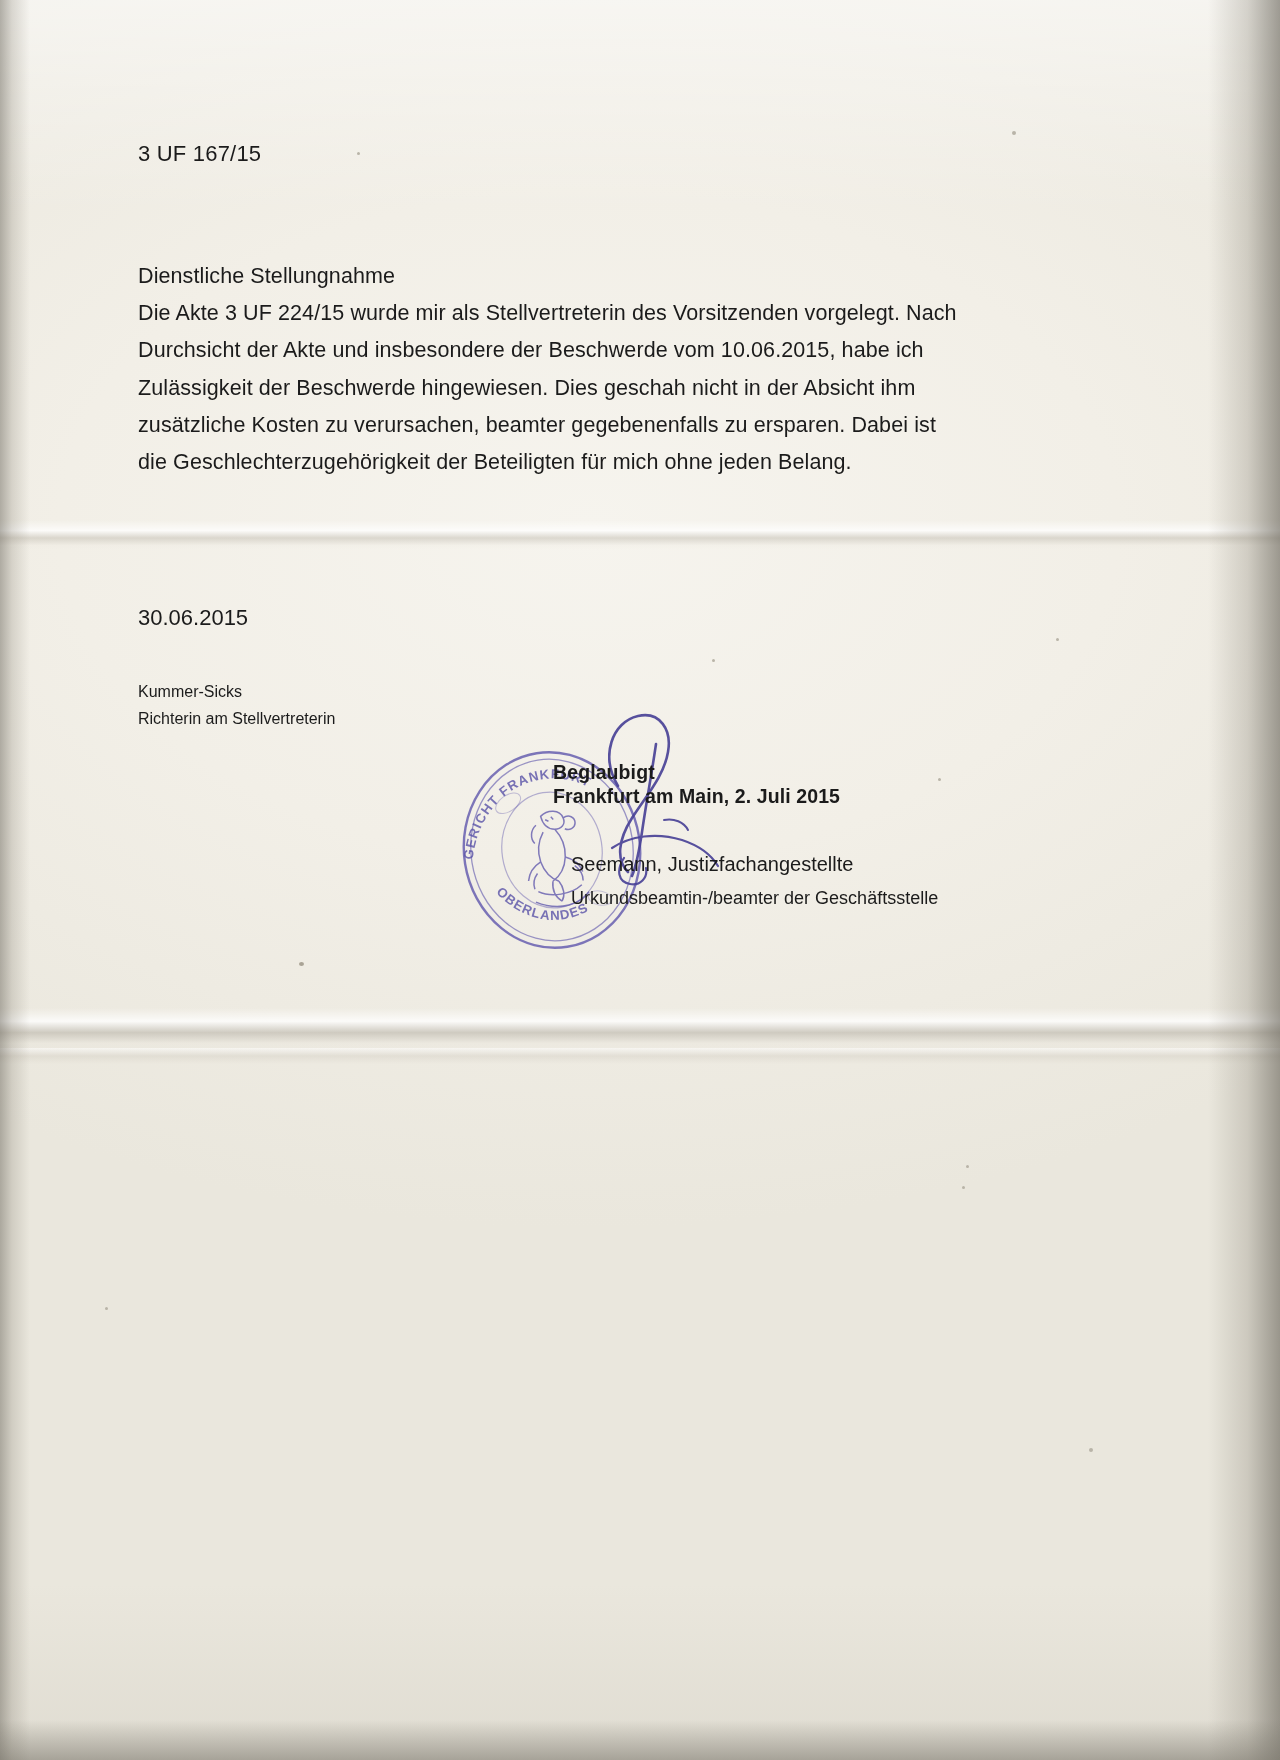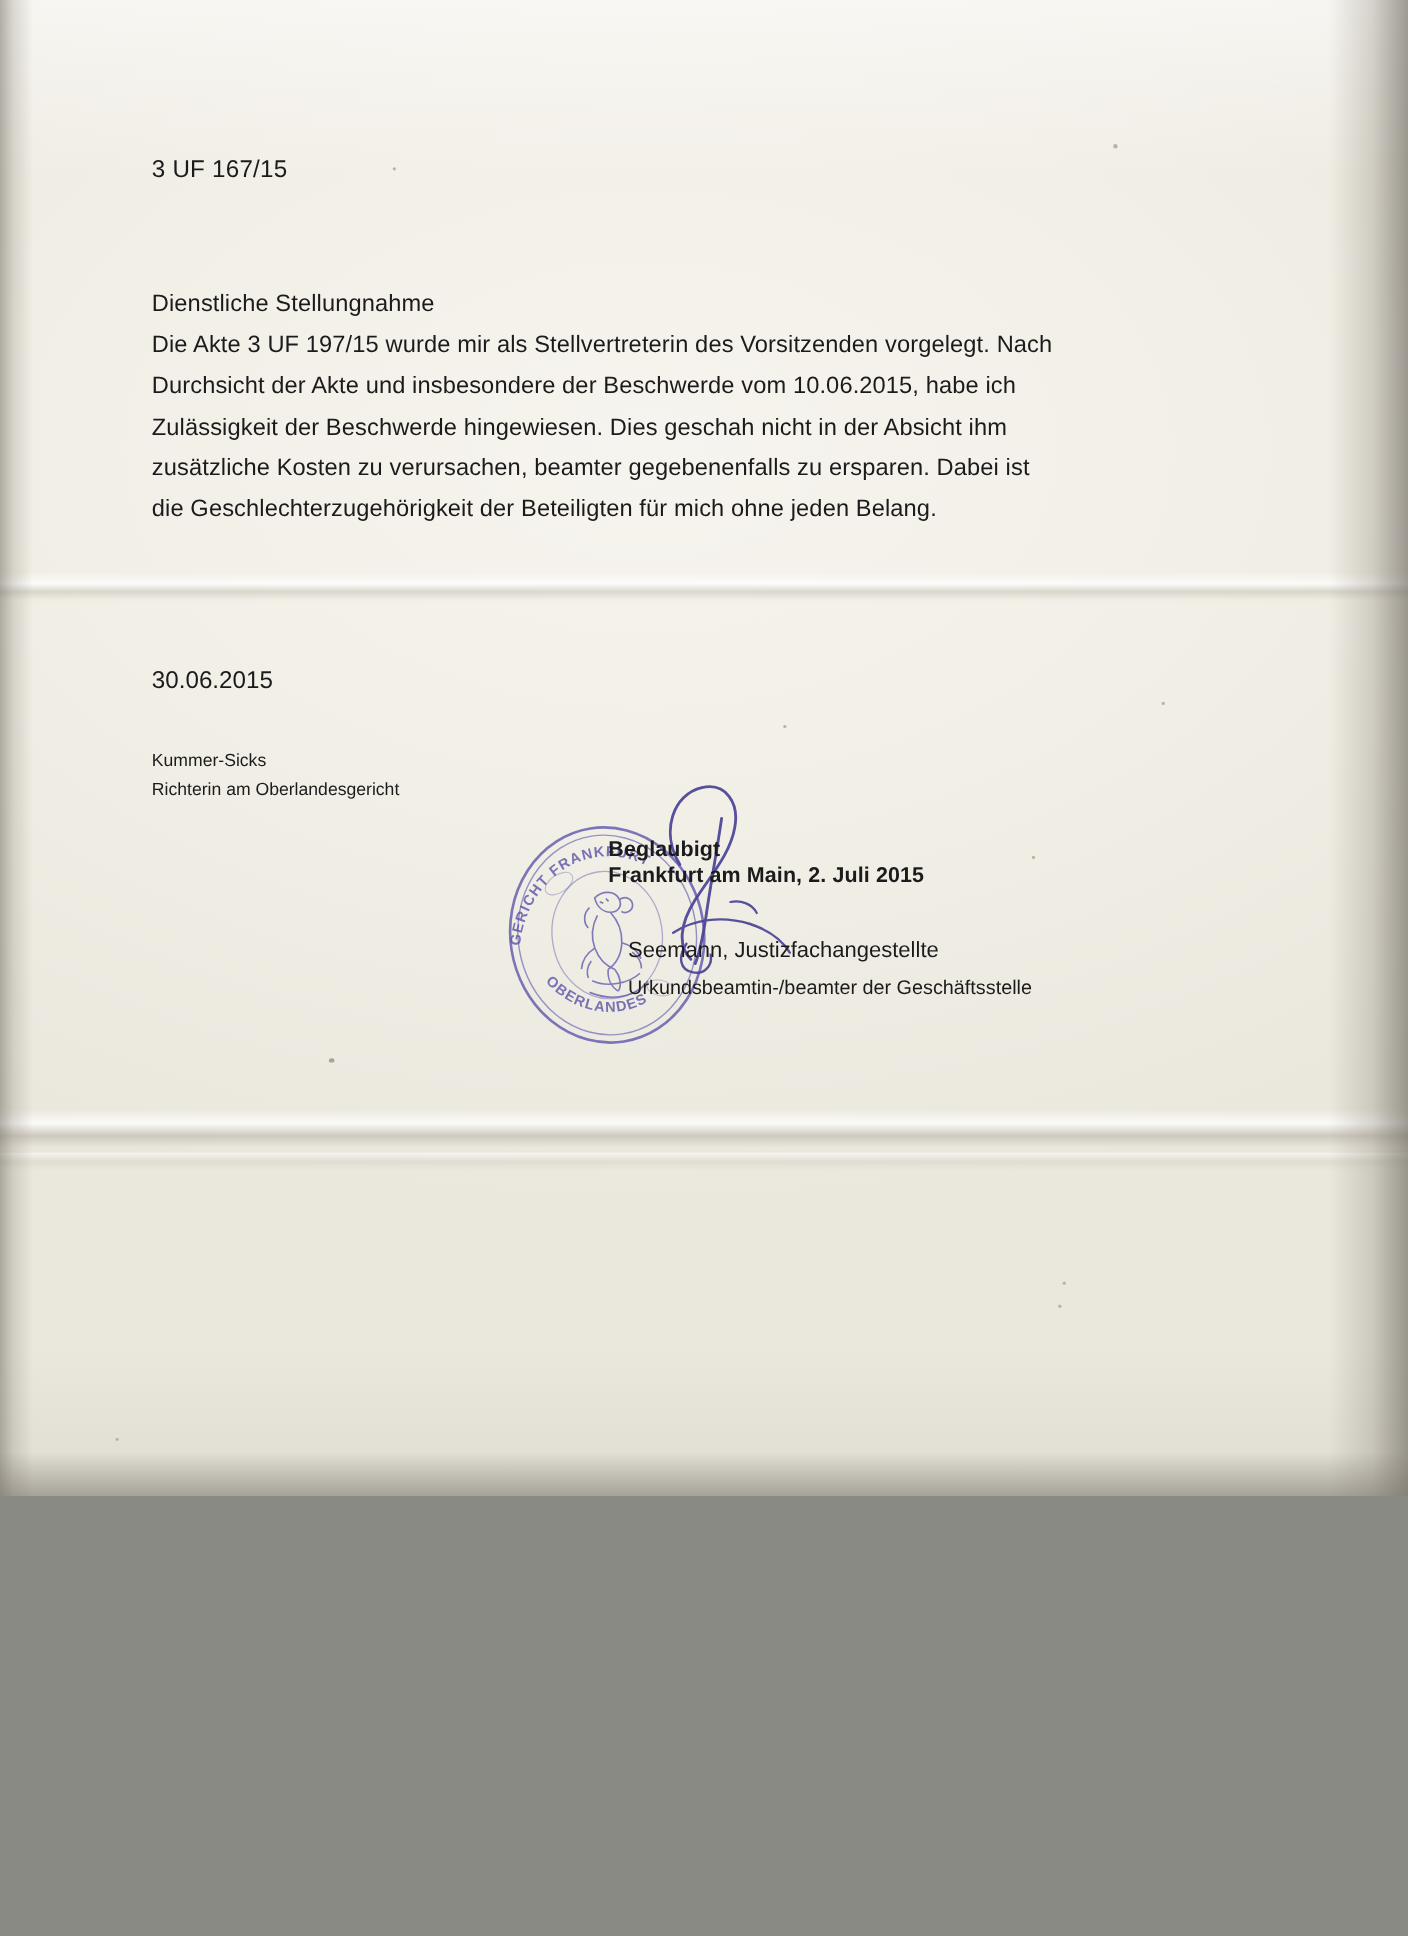--- a/index.html
+++ b/index.html
@@ -3,21 +3,21 @@
 <meta charset="utf-8">
 <style>
   html, body {
     margin: 0;
     padding: 0;
     background: #8a8a85;
   }
   #page {
     position: relative;
     width: 1280px;
-    height: 1360px;
+    height: 1760px;
     overflow: hidden;
     background: #ffffff;
     font-family: "Liberation Sans", sans-serif;
     color: #1b1b1b;
   }
 
   
   .paper-base {
     position: absolute;
     inset: 0;
@@ -202,32 +202,32 @@
   <div class="speck" style="left:299px; top:962px; width:5px; height:4px; background:#a9a395;"></div>
   <div class="speck" style="left:966px; top:1165px; width:3px; height:3px;"></div>
   <div class="speck" style="left:105px; top:1307px; width:3px; height:3px;"></div>
   <div class="speck" style="left:1089px; top:1448px; width:4px; height:4px;"></div>
   <div class="speck" style="left:962px; top:1186px; width:3px; height:3px;"></div>
 
   <div class="case-number">3 UF 167/15</div>
 
   <div class="body-block">
     <div class="body-line">Dienstliche Stellungnahme</div>
-    <div class="body-line">Die Akte 3 UF 197/15 wurde mir als Stellvertreterin des Vorsitzenden vorgelegt. Nach</div>
+    <div class="body-line">Die Akte 3 UF 224/15 wurde mir als Stellvertreterin des Vorsitzenden vorgelegt. Nach</div>
     <div class="body-line">Durchsicht der Akte und insbesondere der Beschwerde vom 10.06.2015, habe ich</div>
     <div class="body-line">Zulässigkeit der Beschwerde hingewiesen. Dies geschah nicht in der Absicht ihm</div>
     <div class="body-line">zusätzliche Kosten zu verursachen, beamter gegebenenfalls zu ersparen. Dabei ist</div>
     <div class="body-line">die Geschlechterzugehörigkeit der Beteiligten für mich ohne jeden Belang.</div>
   </div>
 
   <div class="sig-date">30.06.2015</div>
 
   <div class="signer">
     <div class="signer-line">Kummer-Sicks</div>
-    <div class="signer-line">Richterin am Oberlandesgericht</div>
+    <div class="signer-line">Richterin am Stellvertreterin</div>
   </div>
 
   <div class="seal">
     <svg width="200" height="210" viewBox="0 0 200 210">
       <defs>
         <path id="arcTop" d="M 18,112 A 84,96 0 0 1 182,106" fill="none"></path>
         <path id="arcBottom" d="M 24,104 A 80,94 0 0 0 180,100" fill="none"></path>
       </defs>
 
       <ellipse cx="100" cy="105" rx="88" ry="98" fill="none" stroke="#6159ad" stroke-width="2.4" opacity="0.82"></ellipse>

